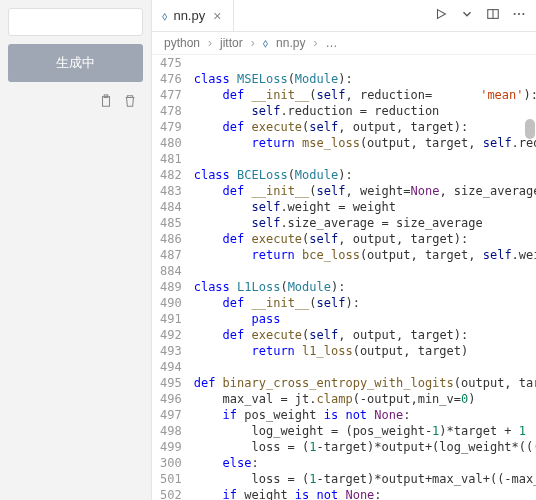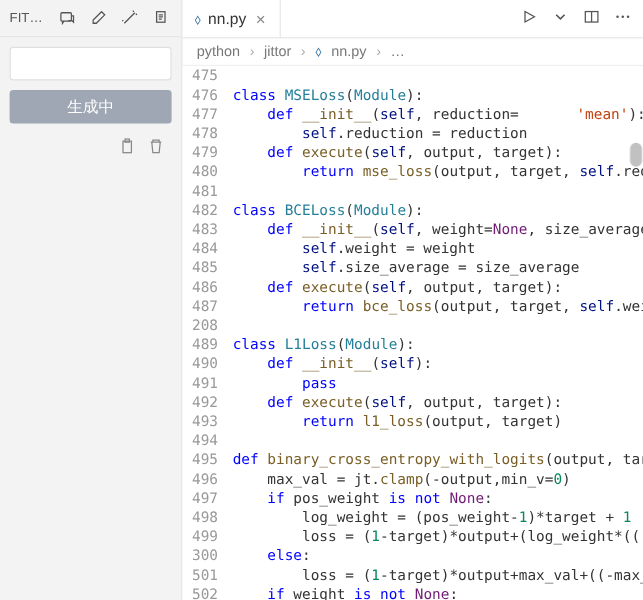--- a/index.html
+++ b/index.html
@@ -7,21 +7,21 @@
 .top { display: flex; height: 100%; }
 .sidebar { width: 152px; background: #f3f3f3; border-right: 1px solid #e5e5e5; display: flex; flex-direction: column; }
 .sidebar-header { display: flex; align-items: center; padding: 6px 8px; gap: 8px; border-bottom: 1px solid #e5e5e5; }
 .sidebar-title { font-size: 11px; color: #555; flex: 1; overflow: hidden; text-overflow: ellipsis; white-space: nowrap; }
 .icon-btn { width: 18px; height: 18px; display: flex; align-items: center; justify-content: center; color: #555; cursor: pointer; }
 .icon-btn svg { width: 14px; height: 14px; }
 .doc-code-row { display: flex; align-items: center; padding: 8px 10px; gap: 8px; color: #555; background: #e8e8e8; margin: 4px; border-radius: 3px; cursor: pointer; }
 .doc-code-row svg { width: 14px; height: 14px; }
 .sidebar-body { padding: 8px; display: flex; flex-direction: column; gap: 8px; }
 .input-box { width: 100%; height: 28px; background: #fff; border: 1px solid #e0e0e0; border-radius: 3px; }
-.gen-btn { width: 100%; height: 28px; background: #9ea7b3; color: #fff; border: none; border-radius: 3px; font-size: 13px; cursor: pointer; }
+.gen-btn { width: 100%; height: 38px; background: #9ea7b3; color: #fff; border: none; border-radius: 3px; font-size: 13px; cursor: pointer; }
 .sidebar-icons-row { display: flex; justify-content: flex-end; gap: 10px; padding: 4px 6px; color: #888; }
 .sidebar-icons-row svg { width: 14px; height: 14px; }
 .main { flex: 1; display: flex; flex-direction: column; overflow: hidden; }
 .tabs { display: flex; align-items: center; border-bottom: 1px solid #e5e5e5; height: 32px; }
 .tab { display: flex; align-items: center; padding: 0 10px; height: 100%; gap: 6px; border-right: 1px solid #e5e5e5; cursor: pointer; }
 .tab-icon { color: #3572A5; font-size: 12px; }
 .tab-label { font-size: 13px; color: #333; }
 .tab-close { color: #888; font-size: 14px; cursor: pointer; padding: 0 2px; }
 .tabs-right { margin-left: auto; display: flex; align-items: center; gap: 12px; padding-right: 10px; color: #555; }
 .tabs-right svg { width: 14px; height: 14px; }
@@ -41,46 +41,20 @@
 .num { color: #098658; }
 .cnst { color: #701a75; }
 .vscroll { position: absolute; right: 0; top: 0; width: 14px; height: 100%; background: transparent; }
 .vscroll-thumb { position: absolute; right: 1px; width: 10px; background: #c1c1c1; border-radius: 5px; }
 </style>
 </head>
 <body>
 
 <div class="top">
   <div class="sidebar">
-    <div class="sidebar-header">
-      <span class="sidebar-title">FITT…</span>
-      <span class="icon-btn">
-          <svg viewBox="0 0 16 16" fill="none" stroke="currentColor" stroke-width="1.2">
-            <rect x="2" y="3" width="10" height="8" rx="1"></rect>
-            <path d="M5 11l-1.5 2V11"></path>
-            <path d="M12 6h2v6l-1.5-1.5H9"></path>
-          </svg>
-        </span>
-      <span class="icon-btn">
-          <svg viewBox="0 0 16 16" fill="none" stroke="currentColor" stroke-width="1.2">
-            <path d="M11 2l3 3-8 8H3v-3z"></path>
-          </svg>
-        </span>
-      <span class="icon-btn">
-          <svg viewBox="0 0 16 16" fill="none" stroke="currentColor" stroke-width="1.2">
-            <path d="M3 13L13 3M11 1l1 1M14 4l1 1M2 10l-1 1"></path>
-          </svg>
-        </span>
-      <span class="icon-btn">
-          <svg viewBox="0 0 16 16" fill="none" stroke="currentColor" stroke-width="1.2">
-            <rect x="4" y="2" width="8" height="10"></rect>
-            <path d="M6 5h4M6 7h4M6 9h3"></path>
-          </svg>
-        </span>
-    </div>
     <div class="sidebar-body">
       <div class="input-box"></div>
       <button class="gen-btn">生成中</button>
       <div class="sidebar-icons-row">
         <span><svg viewBox="0 0 16 16" fill="none" stroke="currentColor" stroke-width="1.2">
               <rect x="4" y="3" width="8" height="11"></rect>
               <rect x="6" y="1" width="4" height="3"></rect>
             </svg></span>
         <span><svg viewBox="0 0 16 16" fill="none" stroke="currentColor" stroke-width="1.2">
               <path d="M3 4h10M5 4V2h6v2M4 4l1 10h6l1-10"></path>
@@ -132,21 +106,21 @@
           <div>478</div>
           <div>479</div>
           <div>480</div>
           <div>481</div>
           <div>482</div>
           <div>483</div>
           <div>484</div>
           <div>485</div>
           <div>486</div>
           <div>487</div>
-          <div>208</div>
+          <div>884</div>
           <div>489</div>
           <div>490</div>
           <div>491</div>
           <div>492</div>
           <div>493</div>
           <div>494</div>
           <div>495</div>
           <div>496</div>
           <div>497</div>
           <div>498</div>

